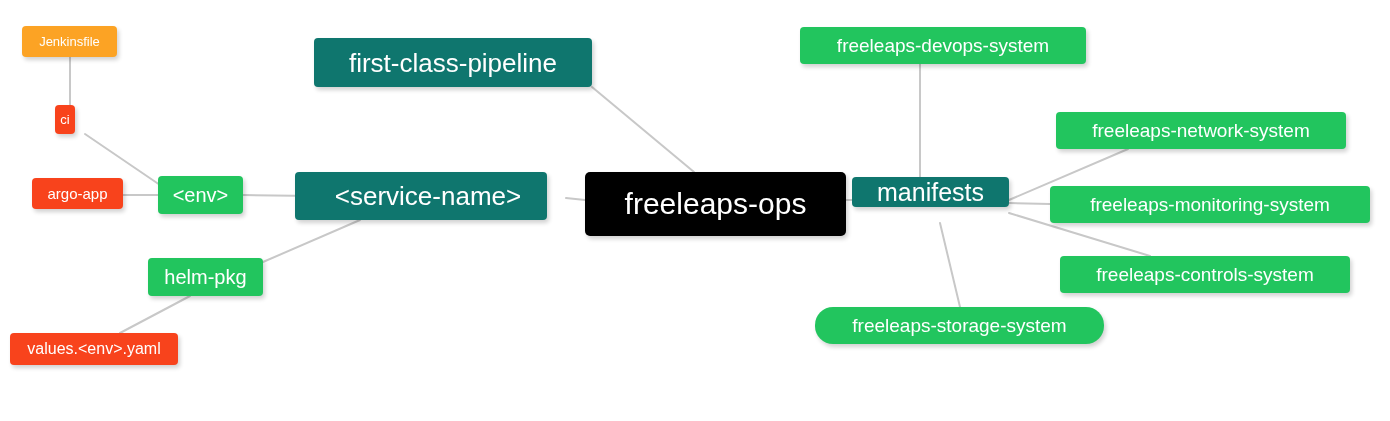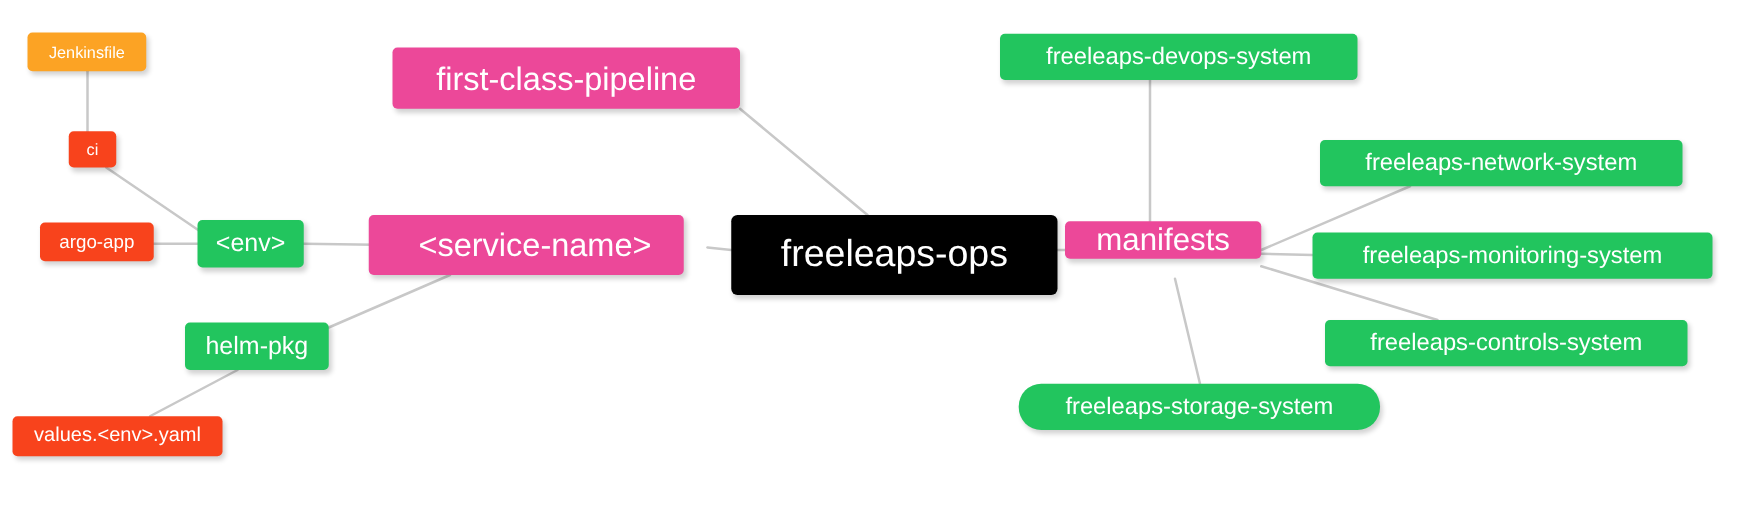--- a/index.html
+++ b/index.html
@@ -36,21 +36,21 @@
     white-space: nowrap;
     border-radius: 4px;
     box-shadow: 2px 3px 4px rgba(0,0,0,0.18);
     line-height: 1;
     letter-spacing: 0px;
   }
   .n-root {
     background: #000000;
     border-radius: 5px;
   }
-  .n-blue   { background: #ec4899; }
+  .n-blue   { background: #0f766e; }
   .n-green  { background: #22c55e; }
   .n-red    { background: #f8431c; }
   .n-orange { background: #fca324; text-align: center; }
 </style>
 </head>
 <body>
 
 <div id="canvas">
   <svg id="edges" viewBox="0 0 1390 421" xmlns="http://www.w3.org/2000/svg">
       <line x1="70" y1="57" x2="70" y2="105" stroke="#c8c8c8" stroke-width="2" stroke-linecap="round"></line>
@@ -63,21 +63,21 @@
       <line x1="592" y1="87" x2="694" y2="172" stroke="#c8c8c8" stroke-width="2" stroke-linecap="round"></line>
       <line x1="846" y1="200" x2="852" y2="200" stroke="#c8c8c8" stroke-width="2" stroke-linecap="round"></line>
       <line x1="920" y1="177" x2="920" y2="64" stroke="#c8c8c8" stroke-width="2" stroke-linecap="round"></line>
       <line x1="1009" y1="200" x2="1128" y2="149" stroke="#c8c8c8" stroke-width="2" stroke-linecap="round"></line>
       <line x1="1009" y1="203" x2="1050" y2="204" stroke="#c8c8c8" stroke-width="2" stroke-linecap="round"></line>
       <line x1="1009" y1="213" x2="1150" y2="256" stroke="#c8c8c8" stroke-width="2" stroke-linecap="round"></line>
       <line x1="940" y1="223" x2="960" y2="307" stroke="#c8c8c8" stroke-width="2" stroke-linecap="round"></line>
     </svg>
   <div id="node-layer">
       <div class="node n-orange" style="left: 22px; top: 26px; width: 95px; height: 31px; font-size: 13px;">Jenkinsfile</div>
-      <div class="node n-red" style="left: 55px; top: 105px; width: 38px; height: 29px; font-size: 13px;">ci</div>
+      <div class="node n-red" style="left: 55px; top: 105px; width: 20px; height: 29px; font-size: 13px;">ci</div>
       <div class="node n-red" style="left: 32px; top: 178px; width: 91px; height: 31px; font-size: 15px;">argo-app</div>
       <div class="node n-green" style="left: 158px; top: 176px; width: 85px; height: 38px; font-size: 20px;">&lt;env&gt;</div>
       <div class="node n-green" style="left: 148px; top: 258px; width: 115px; height: 38px; font-size: 20px;">helm-pkg</div>
       <div class="node n-red" style="left: 10px; top: 333px; width: 168px; height: 32px; font-size: 16px;">values.&lt;env&gt;.yaml</div>
       <div class="node n-blue" style="left: 314px; top: 38px; width: 278px; height: 49px; font-size: 26px;">first-class-pipeline</div>
       <div class="node n-blue" style="left: 295px; top: 172px; width: 252px; height: 48px; font-size: 26px; padding-left: 14px;">&lt;service-name&gt;</div>
       <div class="node n-root" style="left: 585px; top: 172px; width: 261px; height: 64px; font-size: 30px;">freeleaps-ops</div>
       <div class="node n-blue" style="left: 852px; top: 177px; width: 157px; height: 30px; font-size: 25px;">manifests</div>
       <div class="node n-green" style="left: 800px; top: 27px; width: 286px; height: 37px; font-size: 19px;">freeleaps-devops-system</div>
       <div class="node n-green" style="left: 1056px; top: 112px; width: 290px; height: 37px; font-size: 19px;">freeleaps-network-system</div>

